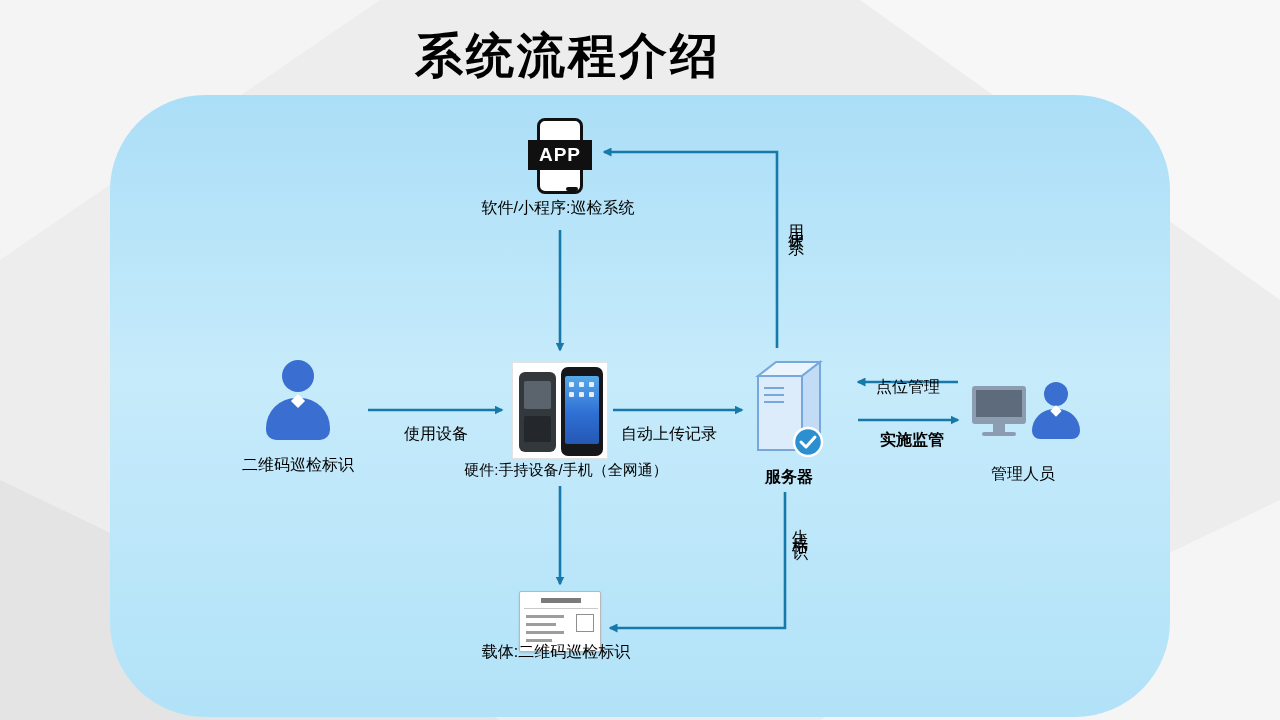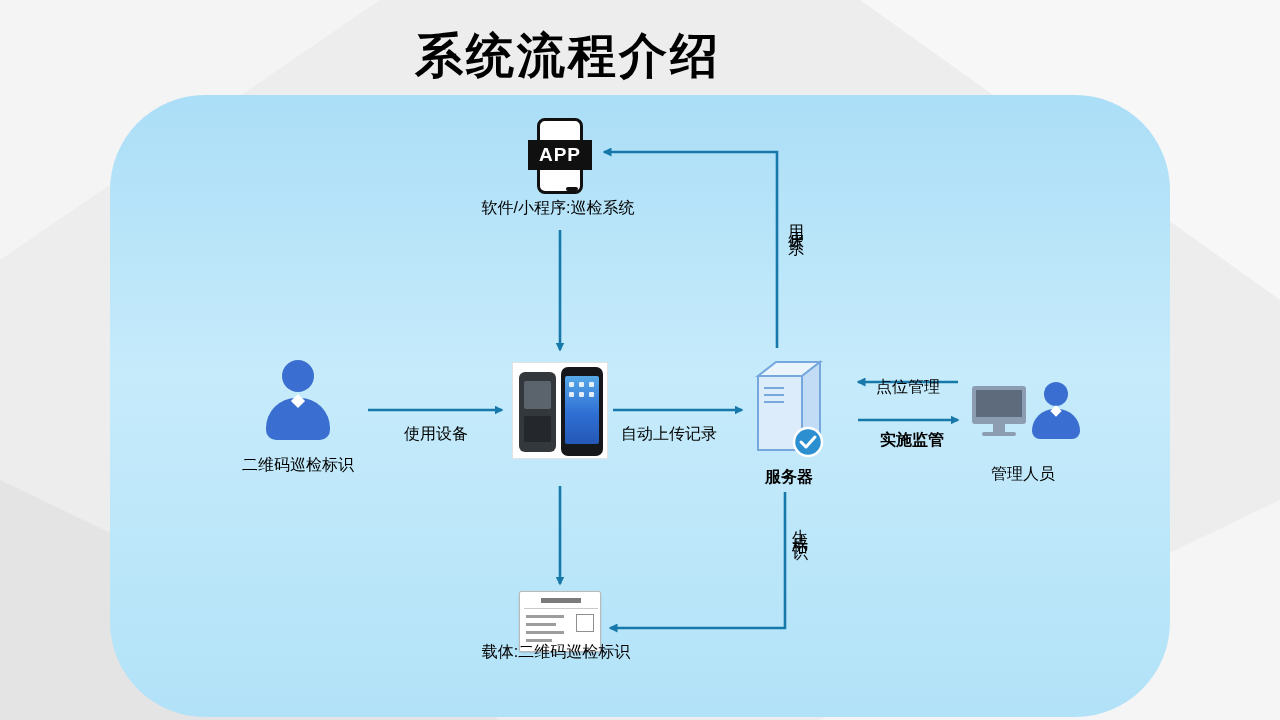--- a/index.html
+++ b/index.html
@@ -157,20 +157,21 @@
       <div class="dev-right-screen">
         <div class="dev-dot" style="left:4px;top:6px;"></div>
         <div class="dev-dot" style="left:14px;top:6px;"></div>
         <div class="dev-dot" style="left:24px;top:6px;"></div>
         <div class="dev-dot" style="left:4px;top:16px;"></div>
         <div class="dev-dot" style="left:14px;top:16px;"></div>
         <div class="dev-dot" style="left:24px;top:16px;"></div>
       </div>
     </div>
   </div>
+  <div class="label" style="left:566px;top:461px;font-size:15px;">硬件:手持设备/手机（全网通）</div>
 
   <div class="server-icon">
     <svg width="84" height="104" viewBox="0 0 84 104">
       <polygon points="10,20 28,6 72,6 54,20" fill="#eaf4fd" stroke="#76a8dd" stroke-width="2"></polygon>
       <polygon points="54,20 72,6 72,80 54,94" fill="#c3dcf6" stroke="#76a8dd" stroke-width="2"></polygon>
       <rect x="10" y="20" width="44" height="74" fill="#ddecfb" stroke="#76a8dd" stroke-width="2"></rect>
       <line x1="16" y1="32" x2="36" y2="32" stroke="#76a8dd" stroke-width="2"></line>
       <line x1="16" y1="39" x2="36" y2="39" stroke="#76a8dd" stroke-width="2"></line>
       <line x1="16" y1="46" x2="36" y2="46" stroke="#76a8dd" stroke-width="2"></line>
       <circle cx="60" cy="86" r="14" fill="#2b8fd0" stroke="#ffffff" stroke-width="2.5"></circle>

